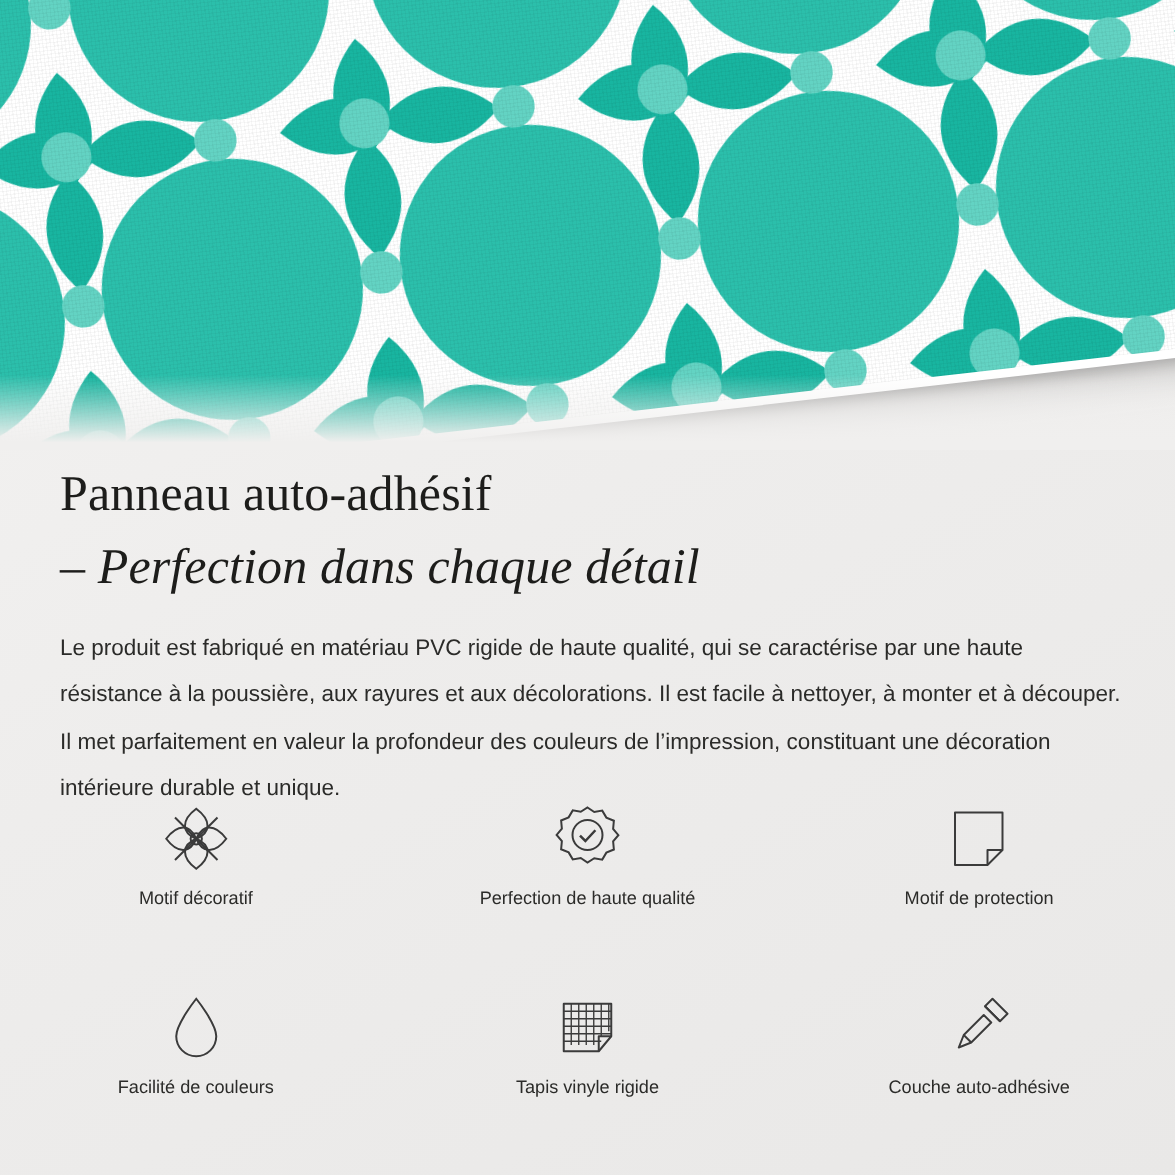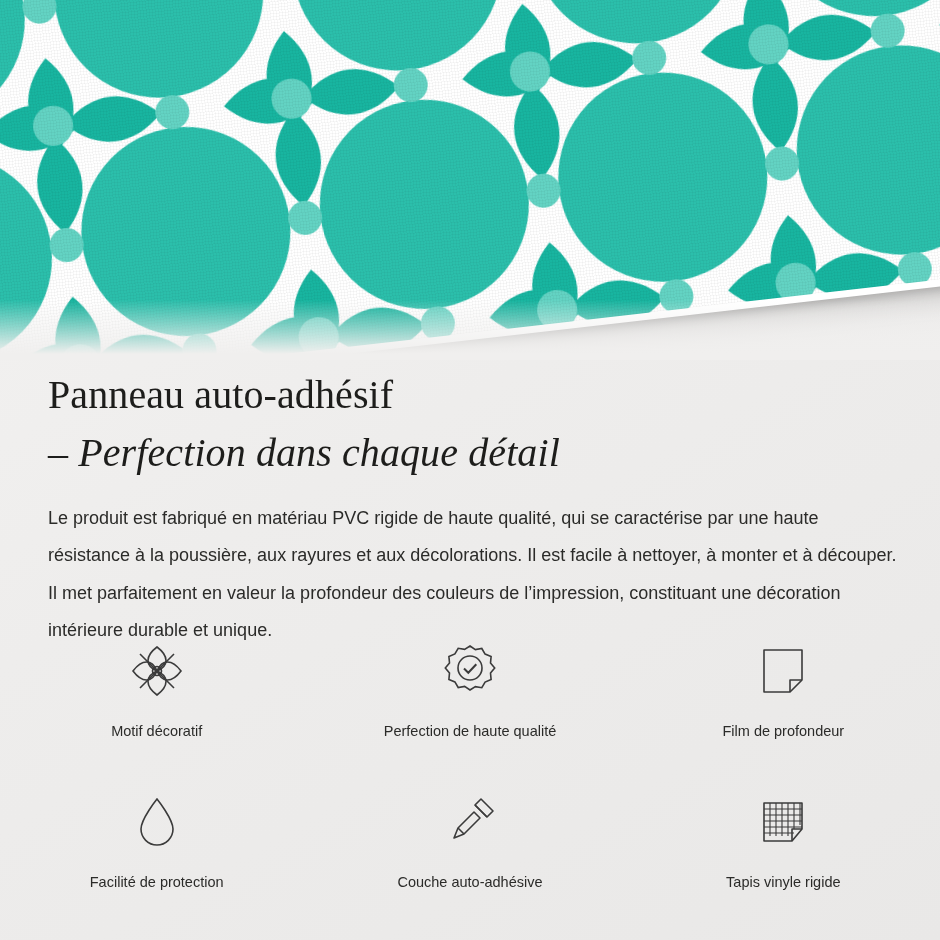--- a/index.html
+++ b/index.html
@@ -136,21 +136,21 @@
   }
 
   .feature .icon {
     height: 62px;
     display: flex;
     align-items: center;
     justify-content: center;
   }
 
   .feature .caption {
-    margin-top: 20px;
+    margin-top: 8px;
     font-size: 14.5px;
     color: #2b2b29;
     text-align: right;
     line-height: 1.3;
   }
 
   svg { display: block; }
 </style>
 </head>
 <body>
@@ -238,52 +238,52 @@
       <div class="caption">Perfection de haute qualité</div>
     </div>
 
     <div class="feature">
       <div class="icon">
         <svg width="58" height="58" viewBox="0 0 58 58" fill="none" stroke="#3b3b3b" stroke-width="1.6">
           <path d="M10 8 h38 v30 l-12 12 h-26 z" stroke-linejoin="round"></path>
           <path d="M48 38 h-12 v12" stroke-linejoin="round"></path>
         </svg>
       </div>
-      <div class="caption">Film de profondeur</div>
+      <div class="caption">Motif de protection</div>
     </div>
 
     <div class="feature">
       <div class="icon">
         <svg width="58" height="58" viewBox="0 0 58 58" fill="none" stroke="#3b3b3b" stroke-width="1.6">
           <path d="M29 6 C29 6 13 26 13 36 a16 16 0 0 0 32 0 C45 26 29 6 29 6 Z"></path>
         </svg>
       </div>
-      <div class="caption">Facilité de protection</div>
-    </div>
-
-    <div class="feature">
-      <div class="icon">
-        <svg width="58" height="58" viewBox="0 0 58 58" fill="none" stroke="#3b3b3b" stroke-width="1.6">
-          <path d="M40 6 l12 12 -6 6 -12 -12 z" stroke-linejoin="round"></path>
-          <path d="M34 12 l12 12"></path>
-          <path d="M33 19 l6 6 -16 16 -10 4 4 -10 z" stroke-linejoin="round"></path>
-          <path d="M17 35 l6 6"></path>
-        </svg>
-      </div>
-      <div class="caption">Couche auto-adhésive</div>
+      <div class="caption">Facilité de couleurs</div>
     </div>
 
     <div class="feature">
       <div class="icon">
         <svg width="58" height="58" viewBox="0 0 58 58" fill="none" stroke="#3b3b3b" stroke-width="1.6">
           <path d="M10 10 h38 v26 l-10 12 h-28 z" stroke-linejoin="round"></path>
           <path d="M48 36 h-10 v12" stroke-linejoin="round"></path>
           <g stroke-width="1.1">
             <path d="M16 10 v33 M22 10 v33 M28 10 v33 M34 10 v33 M40 10 v26 M46 10 v22"></path>
             <path d="M10 16 h38 M10 22 h38 M10 28 h38 M10 34 h38 M10 40 h30"></path>
           </g>
         </svg>
       </div>
       <div class="caption">Tapis vinyle rigide</div>
     </div>
 
+    <div class="feature">
+      <div class="icon">
+        <svg width="58" height="58" viewBox="0 0 58 58" fill="none" stroke="#3b3b3b" stroke-width="1.6">
+          <path d="M40 6 l12 12 -6 6 -12 -12 z" stroke-linejoin="round"></path>
+          <path d="M34 12 l12 12"></path>
+          <path d="M33 19 l6 6 -16 16 -10 4 4 -10 z" stroke-linejoin="round"></path>
+          <path d="M17 35 l6 6"></path>
+        </svg>
+      </div>
+      <div class="caption">Couche auto-adhésive</div>
+    </div>
+
   </div>
 </div>
 
 </body></html>

